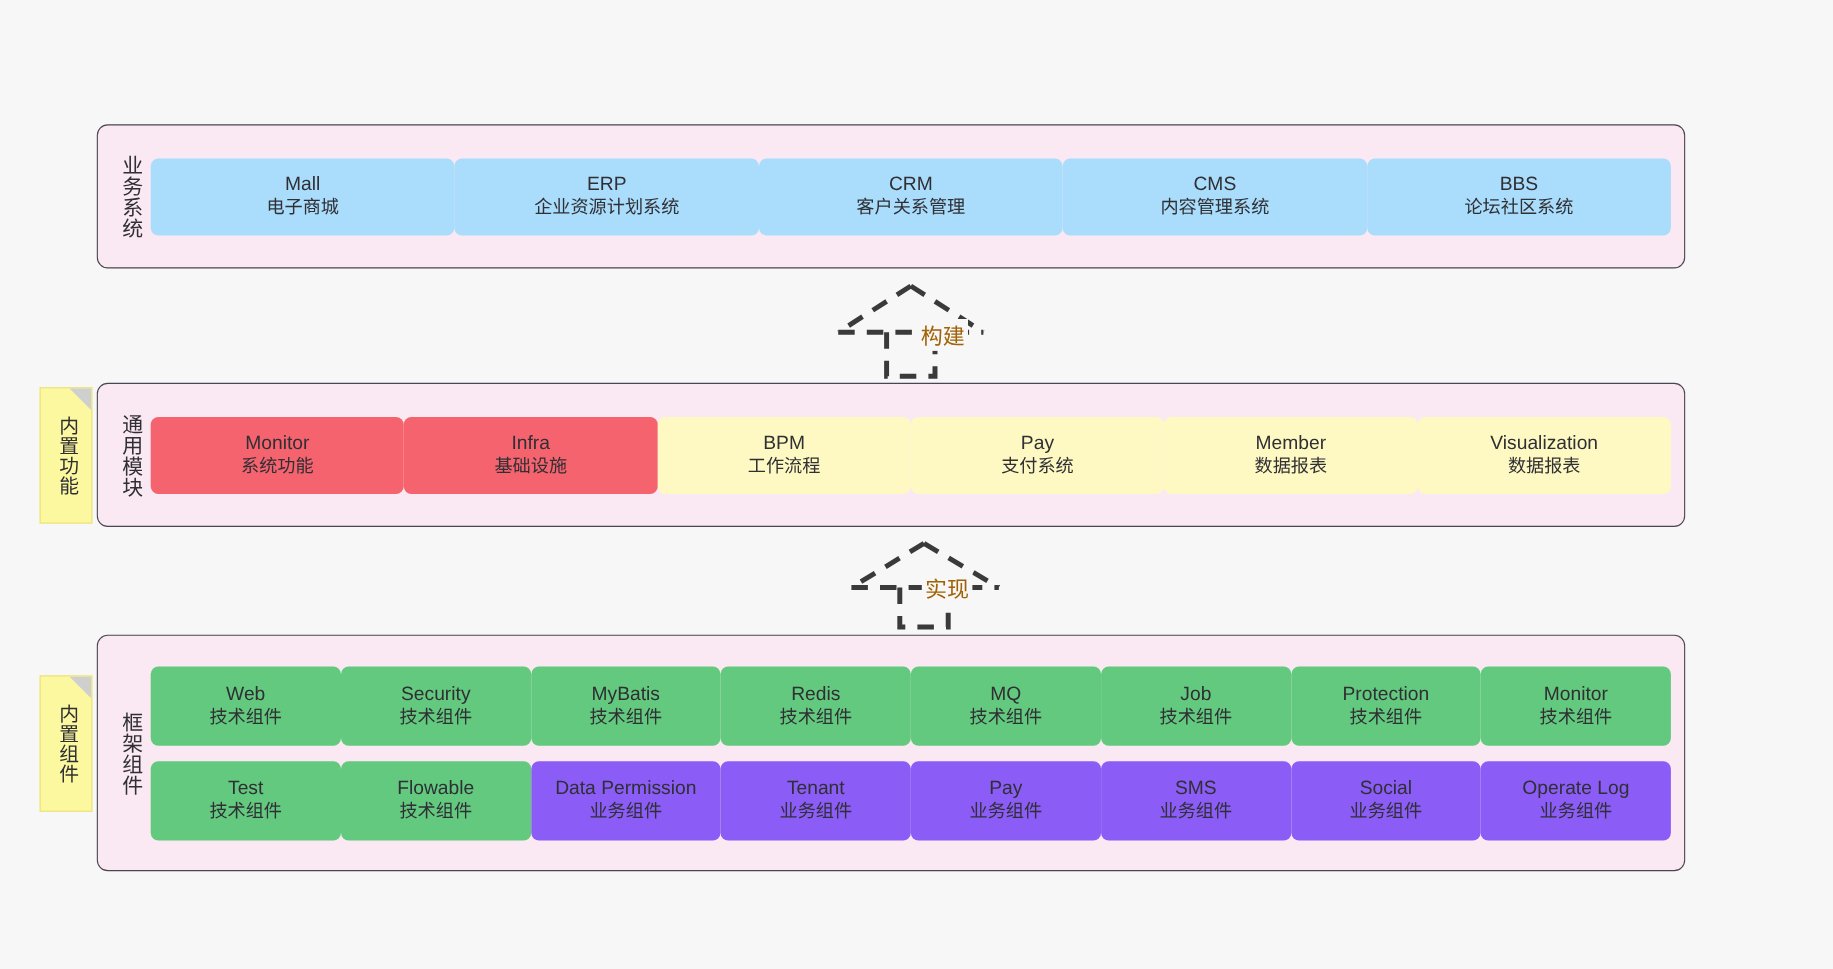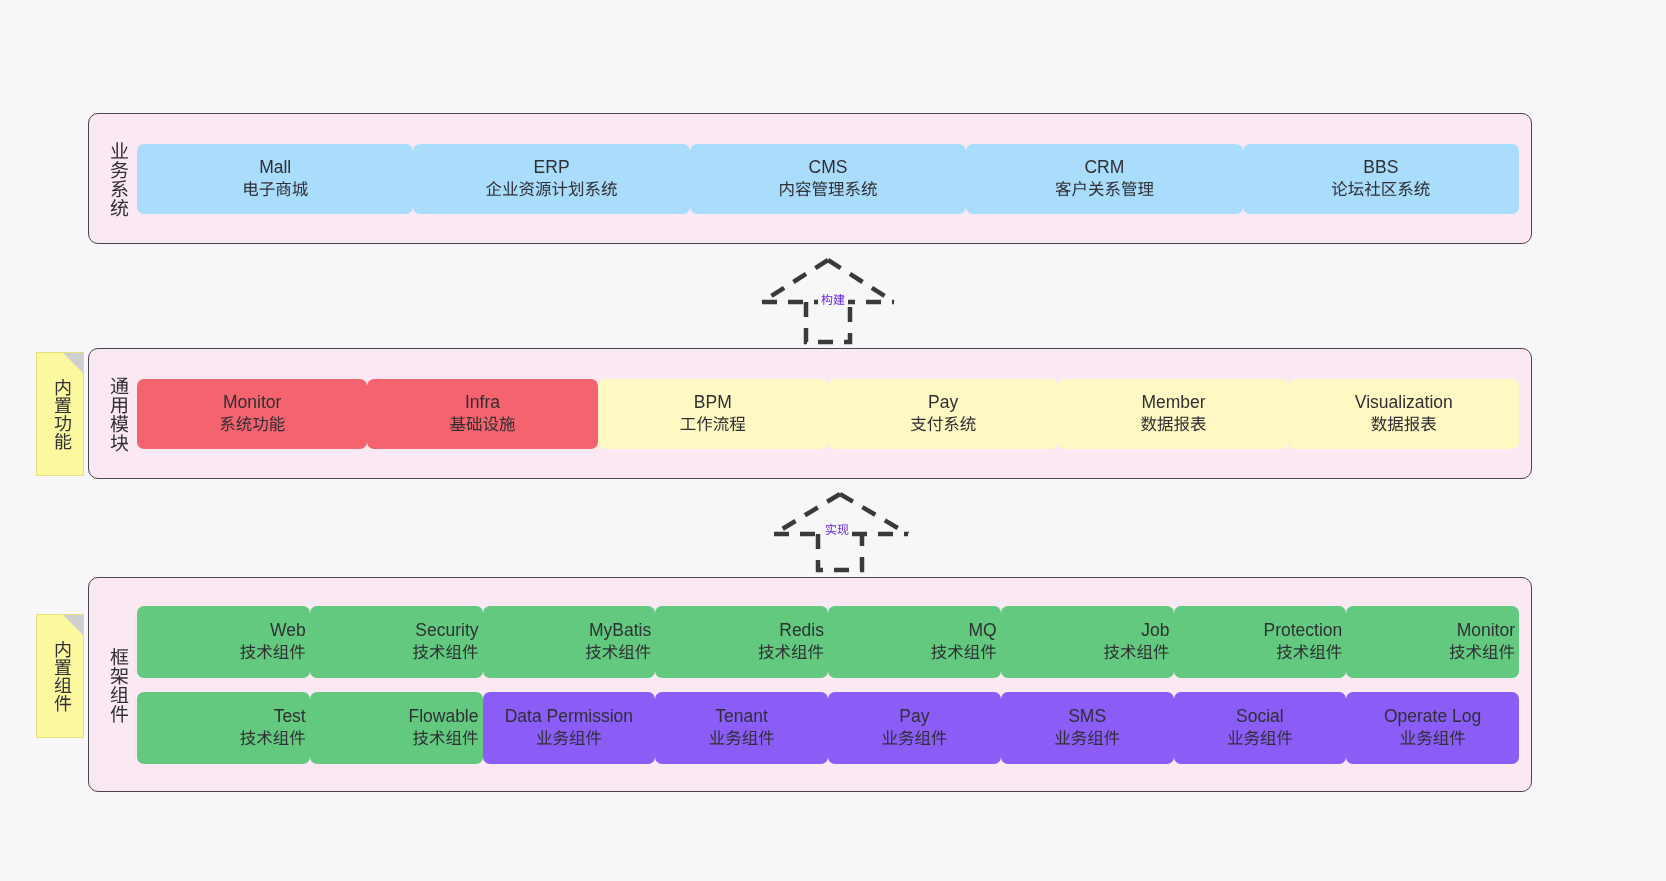--- a/index.html
+++ b/index.html
@@ -70,21 +70,21 @@
     padding:6px 4px;
     box-sizing:border-box;
   }
   .card .t1{font-size:17.5px;}
   .card .t2{font-size:16.5px;}
 
   
   .c-blue{background:#aadcfb;}
   .c-red{background:#f4636e;}
   .c-pink{background:#fef9c3;text-align:center;}
-  .c-green{background:#63c97f;align-items:flex-end;}
+  .c-green{background:#63c97f;}
   .c-lgreen{background:#8b5cf6;}
 
   
   #layer-business{left:88px;top:113px;width:1444px;height:131px;}
   #layer-common  {left:88px;top:348px;width:1444px;height:131px;}
   #layer-framework{left:88px;top:577px;width:1444px;height:215px;}
 
   #layer-business .card, #layer-common .card{height:70px;}
   #layer-framework .card{height:72px;}
 
@@ -114,25 +114,26 @@
     border-top:20px solid #cfcfcf;
   }
   #sticky-common{left:36px;top:352px;height:124px;}
   #sticky-framework{left:36px;top:614px;height:124px;}
 
   
   .arrow{position:absolute;}
   .arrow svg{display:block;overflow:visible;}
   .arrow-label{
     position:absolute;
-    font-size:12px;
-    color:#6d28d9;
+    font-size:20px;
+    color:#a16207;
     background:#f7f7f7;
     padding:0 3px;
     white-space:nowrap;
+    margin-left:16px;
   }
 
   #arrow-build{left:758px;top:258px;width:140px;height:85px;}
   #arrow-build .arrow-label{left:60px;top:32px;}
   #arrow-impl{left:772px;top:492px;width:140px;height:80px;}
   #arrow-impl .arrow-label{left:50px;top:28px;}
 </style>
 </head>
 <body>
 
@@ -144,26 +145,26 @@
       <div class="card-row">
         <div class="card c-blue">
           <span class="t1">Mall</span>
           <span class="t2">电子商城</span>
         </div>
         <div class="card c-blue">
           <span class="t1">ERP</span>
           <span class="t2">企业资源计划系统</span>
         </div>
         <div class="card c-blue">
+          <span class="t1">CRM</span>
+          <span class="t2">客户关系管理</span>
+        </div>
+        <div class="card c-blue">
           <span class="t1">CMS</span>
           <span class="t2">内容管理系统</span>
-        </div>
-        <div class="card c-blue">
-          <span class="t1">CRM</span>
-          <span class="t2">客户关系管理</span>
         </div>
         <div class="card c-blue">
           <span class="t1">BBS</span>
           <span class="t2">论坛社区系统</span>
         </div>
       </div>
     </div>
   </div>
 
   <div class="arrow" id="arrow-build">

